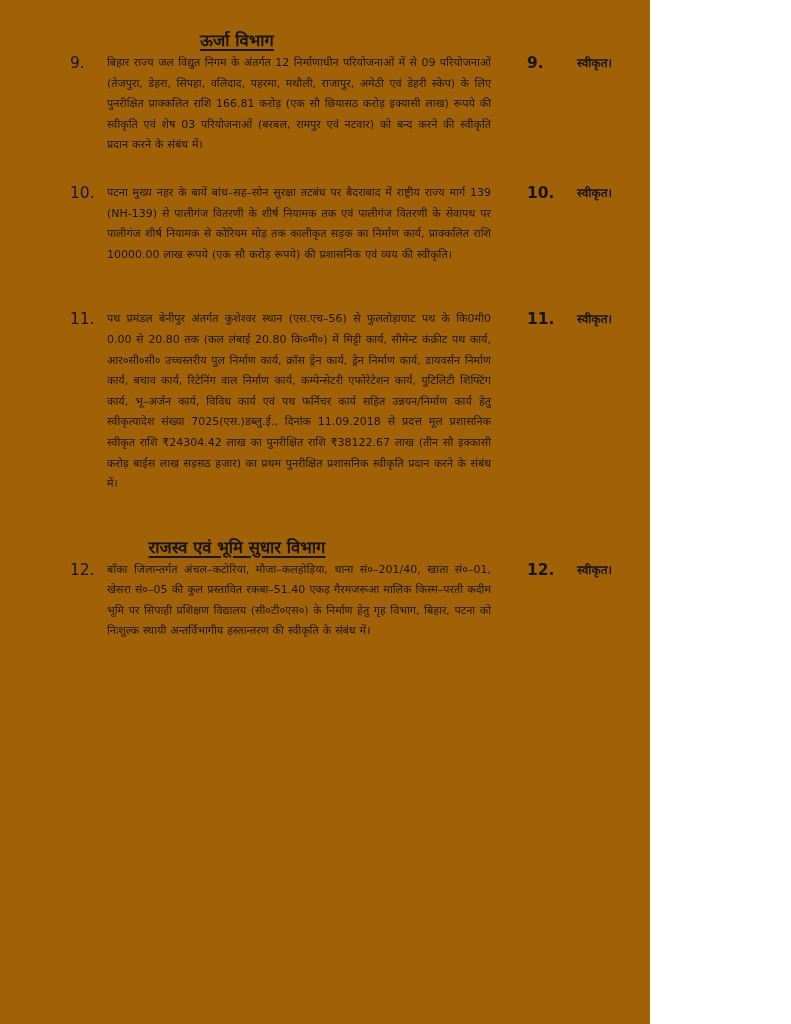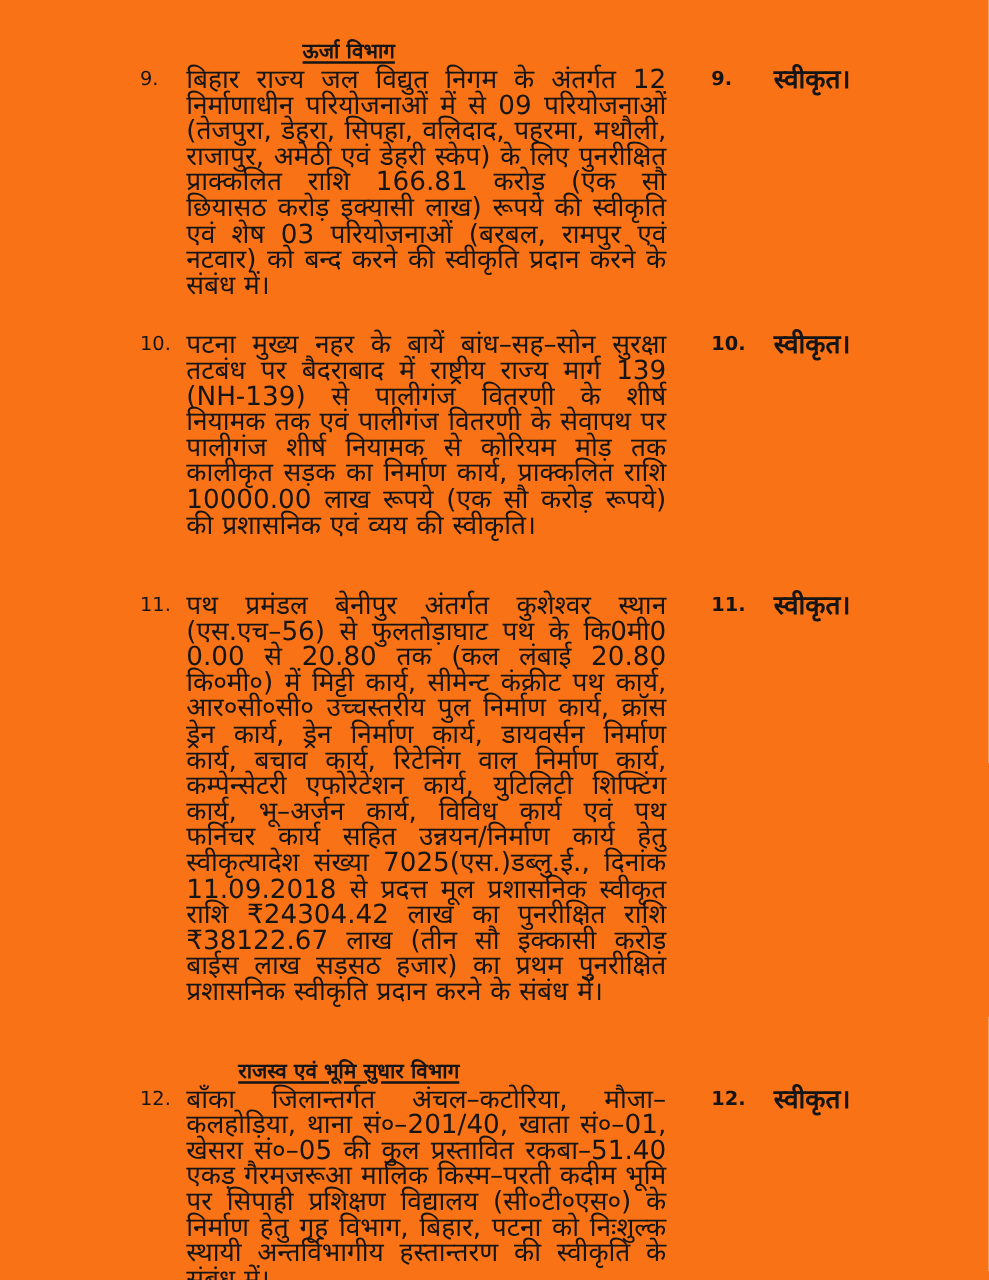--- a/index.html
+++ b/index.html
@@ -9,24 +9,24 @@
   }
   body {
     width: 791px;
     height: 1024px;
     font-family: "DejaVu Sans", "Liberation Sans", sans-serif;
     color: #151515;
     overflow: hidden;
   }
   .page {
     box-sizing: border-box;
-    width: 791px;
+    width: 650px;
     height: 1024px;
-    padding: 30px 40px 20px 112px;
-    background: #f97316;
+    padding: 30px 40px 20px 70px;
+    background: #a16207;
   }
   .section { display: block; }
   .sec-energy  { margin-bottom: 27px; }
   .sec-water   { margin-bottom: 44px; }
   .sec-road    { margin-bottom: 42px; }
   .sec-revenue { margin-bottom: 0; }
 
   .dept-heading {
     margin: 0 0 2px 37px;
     width: 260px;
@@ -46,34 +46,34 @@
     align-items: start;
   }
   .item-num {
     grid-column: 1;
     font-size: 15.5px;
     line-height: 20.6px;
   }
   .item-text {
     grid-column: 2;
     margin: 0;
-    font-size: 21px;
+    font-size: 11px;
     line-height: 20.6px;
     text-align: justify;
     word-spacing: 0.5px;
   }
   .decision-num {
     grid-column: 4;
     font-size: 15.5px;
     line-height: 20.6px;
     font-weight: bold;
   }
   .decision-label {
     grid-column: 5;
-    font-size: 21px;
+    font-size: 12px;
     line-height: 20.6px;
     font-weight: bold;
   }
 </style>
 </head>
 <body>
 
 <div class="page">
 
   <section class="section sec-energy">

